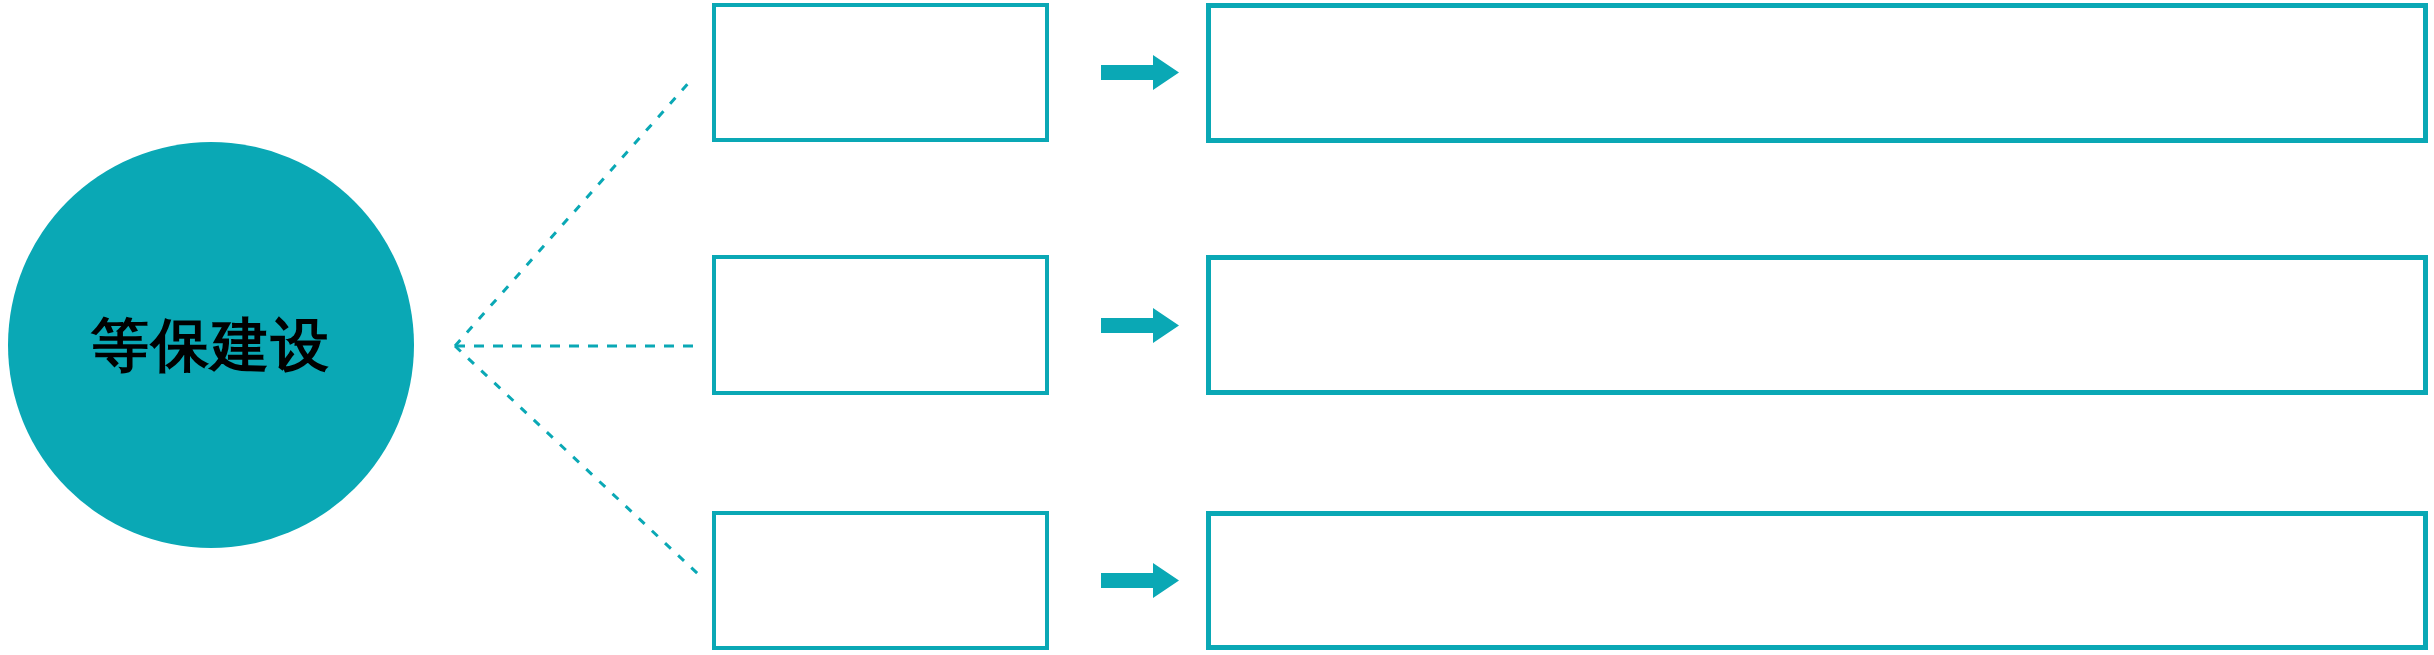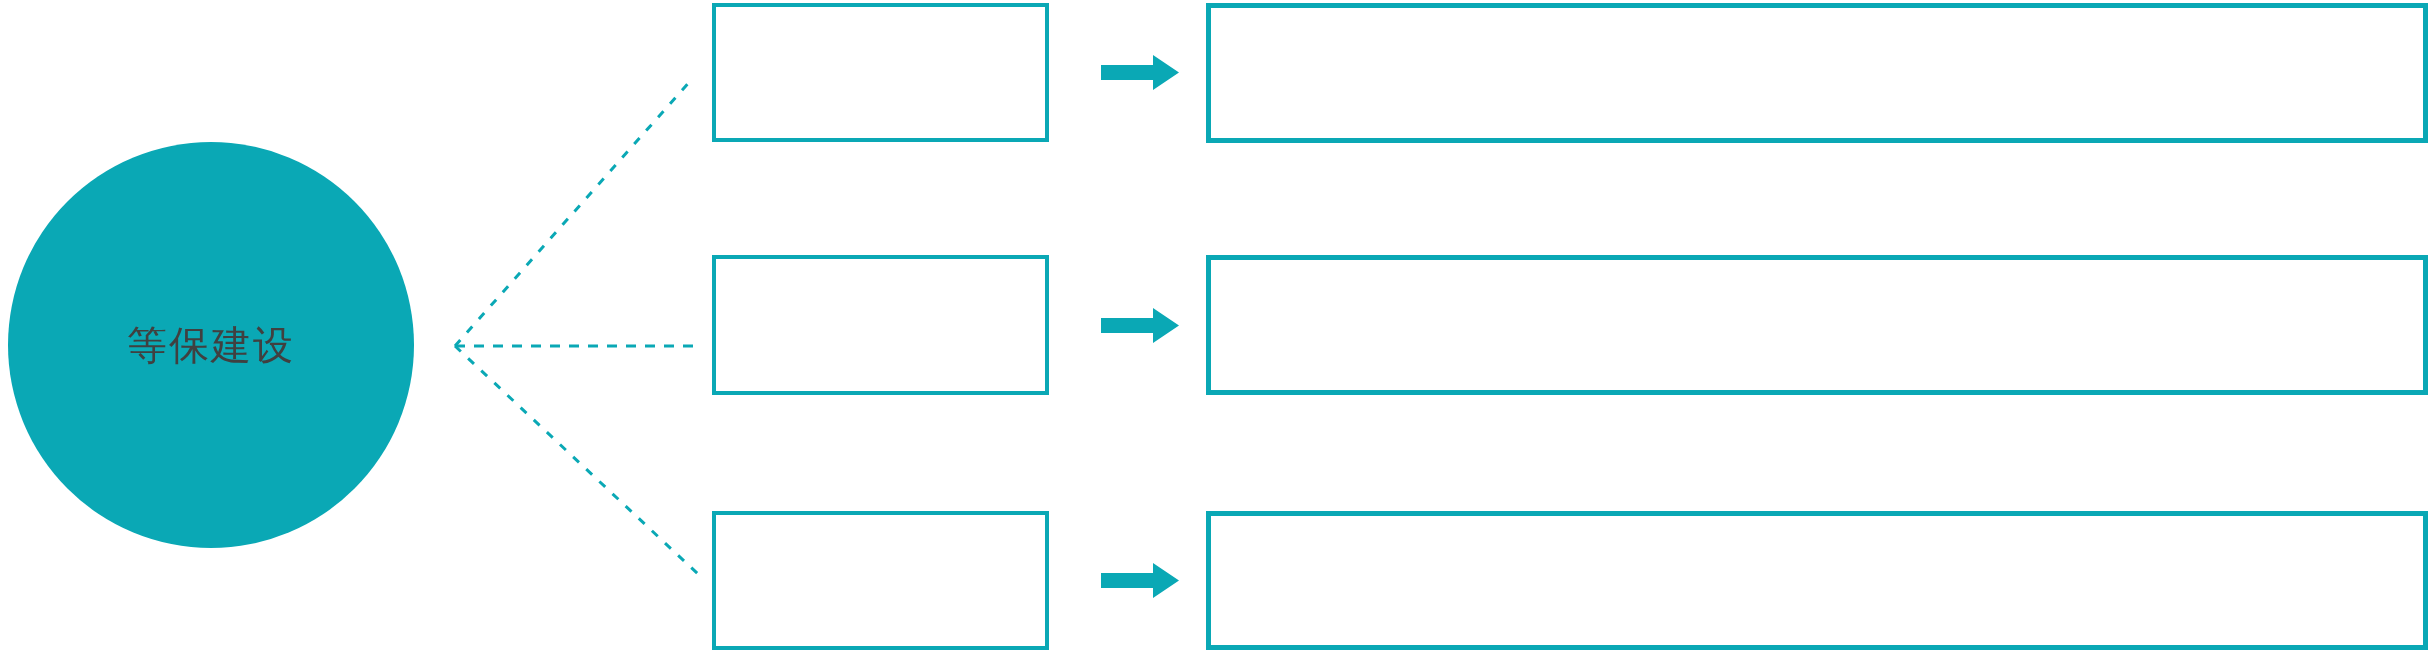--- a/index.html
+++ b/index.html
@@ -22,23 +22,23 @@
     height: 406px;
     border-radius: 50%;
     background: var(--teal, #0AA8B5);
     display: flex;
     flex-direction: column;
     align-items: center;
     justify-content: center;
     text-align: center;
   }
   .root-circle .line {
-    color: #404040;
-    font-size: 40px;
-    font-weight: 400;
+    color: #000000;
+    font-size: 58px;
+    font-weight: 700;
     line-height: 74px;
     letter-spacing: 2px;
     white-space: nowrap;
   }
 
   
   .connectors {
     position: absolute;
     left: 0; top: 0;
     width: 2434px;

